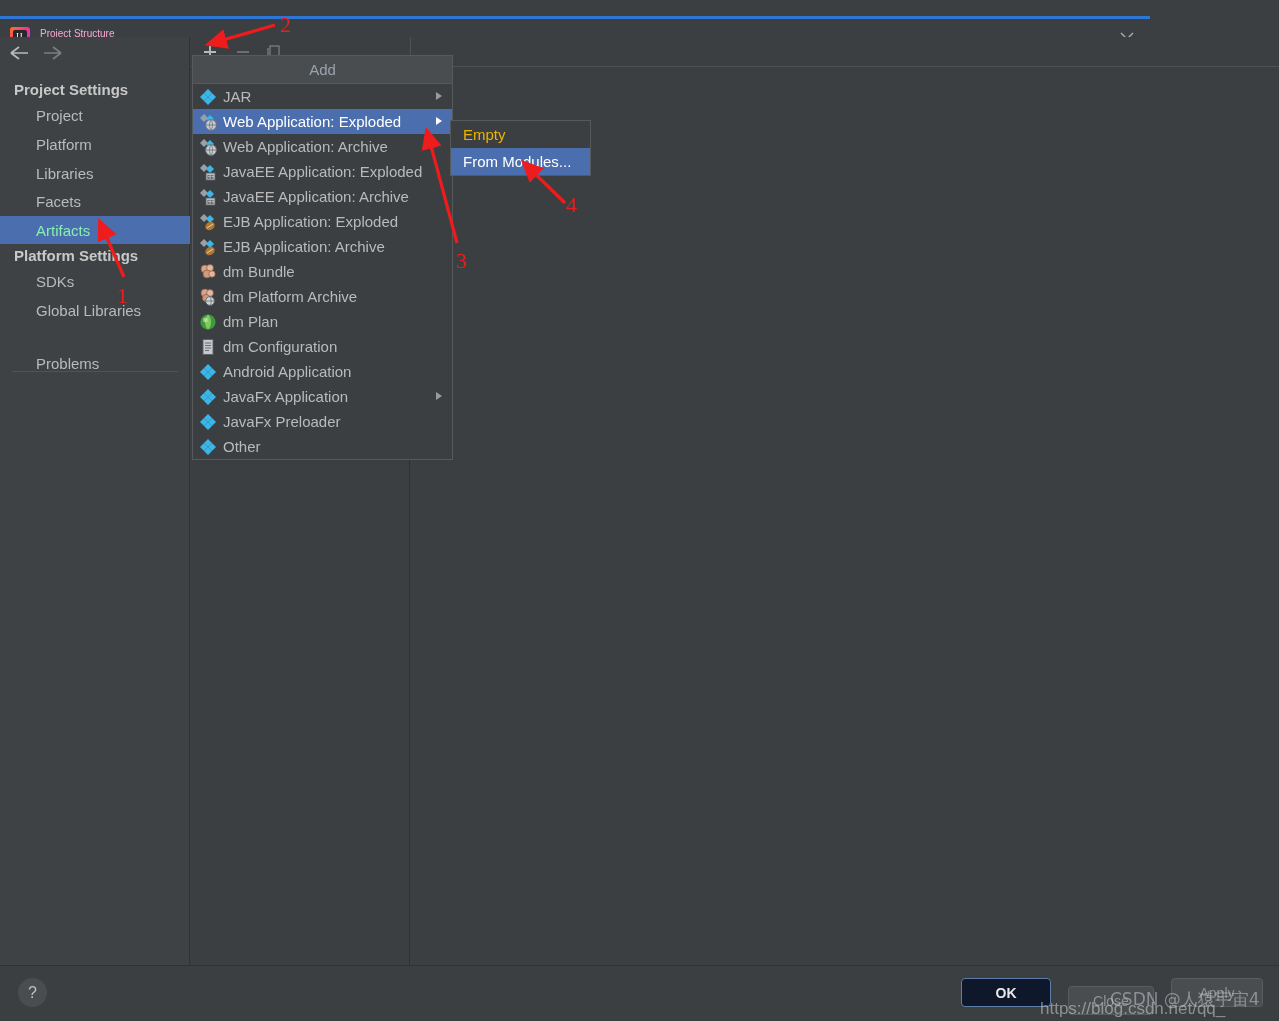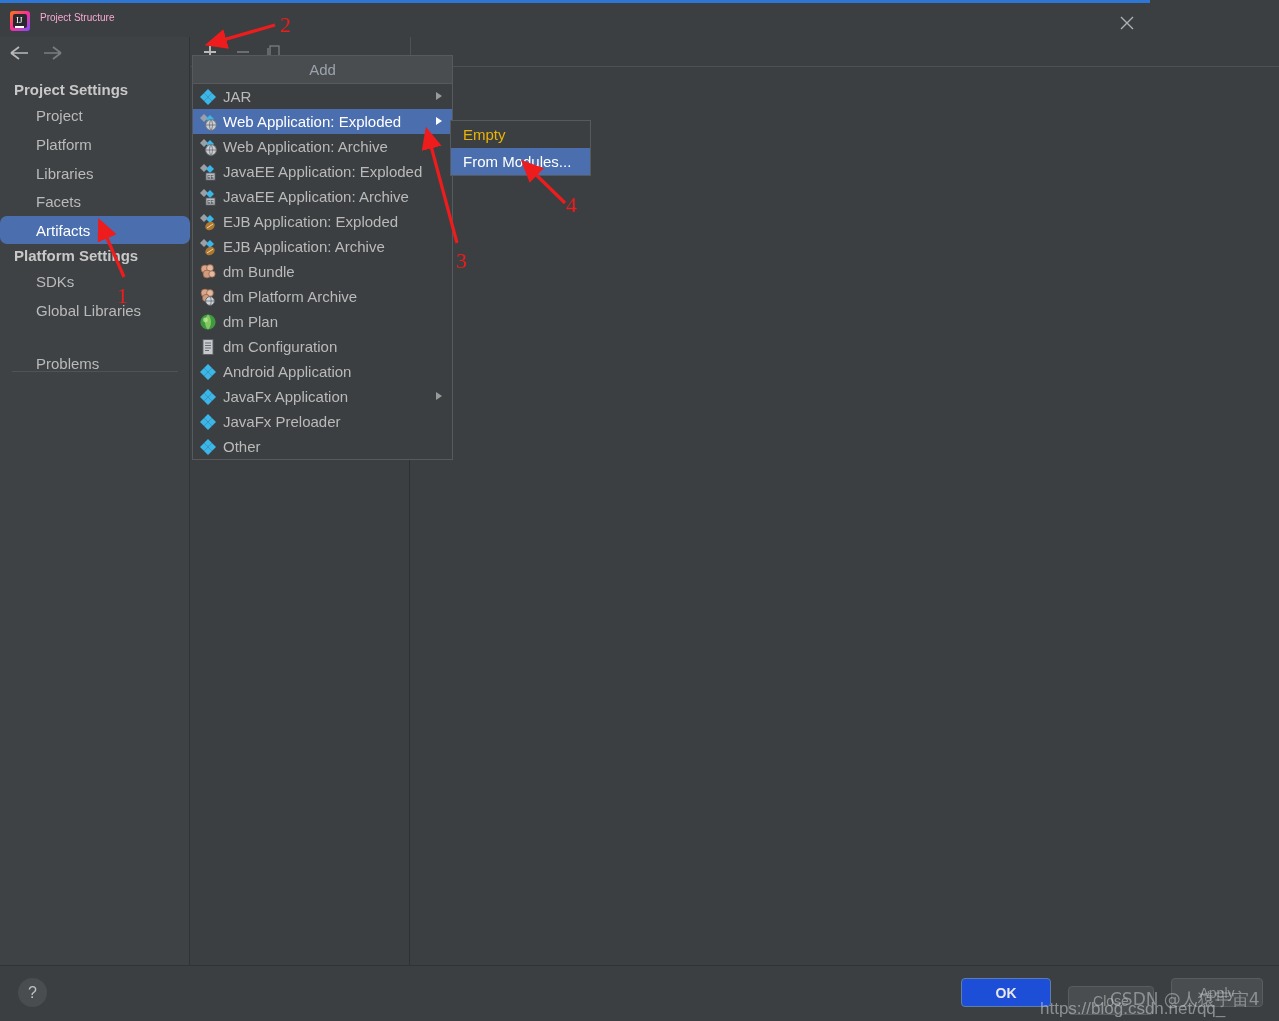--- a/index.html
+++ b/index.html
@@ -10,21 +10,21 @@
     overflow: hidden;
   }
   #root {
     position: relative;
     width: 1279px; height: 1021px;
     background: #3c3f41;
   }
 
   
   #titlebar {
-    position: absolute; top: 0; left: 0;
+    position: absolute; top: 16px; left: 0;
     width: 1150px; height: 37px;
     background: #3c3f41;
     border-top: 3px solid #2d76d4;
   }
   #app-icon {
     position: absolute; left: 10px; top: 8px;
     width: 20px; height: 20px;
     border-radius: 3px;
     background: linear-gradient(135deg, #f97a12 0%, #ff318c 45%, #7c4dff 100%);
     overflow: hidden;
@@ -85,22 +85,21 @@
     position: absolute; left: 0;
     width: 190px; height: 28px;
     display: flex; align-items: center;
     padding-left: 36px;
     font-size: 15px; color: #bababa;
     cursor: pointer;
     white-space: nowrap;
   }
   .side-item.selected {
     background: #4b6eaf;
-    color: #ffffff;
-    border-radius: 7px;
+    color: #86efac;
   }
   #side-sep {
     position: absolute; left: 12px; top: 334px;
     width: 166px; height: 1px; background: #505355;
   }
 
   
   #main {
     position: absolute; left: 191px; top: 37px;
     width: 1088px; height: 928px;
@@ -221,21 +220,21 @@
   .dlg-btn {
     position: absolute; top: 978px;
     height: 29px;
     display: flex; align-items: center; justify-content: center;
     font-size: 14px; font-weight: bold;
     border-radius: 4px;
     cursor: pointer;
   }
   #btn-ok {
     left: 961px; width: 90px;
-    background: #1d4ed8;
+    background: #0f172a;
     border: 1px solid #5c7ea8;
     color: #e8e8e8;
   }
   #btn-close {
     left: 1068px; width: 86px;
     background: #4a4d4f;
     border: 1px solid #5a5d5f;
     color: #8f9294;
     font-weight: normal;
     margin-top: 8px;

